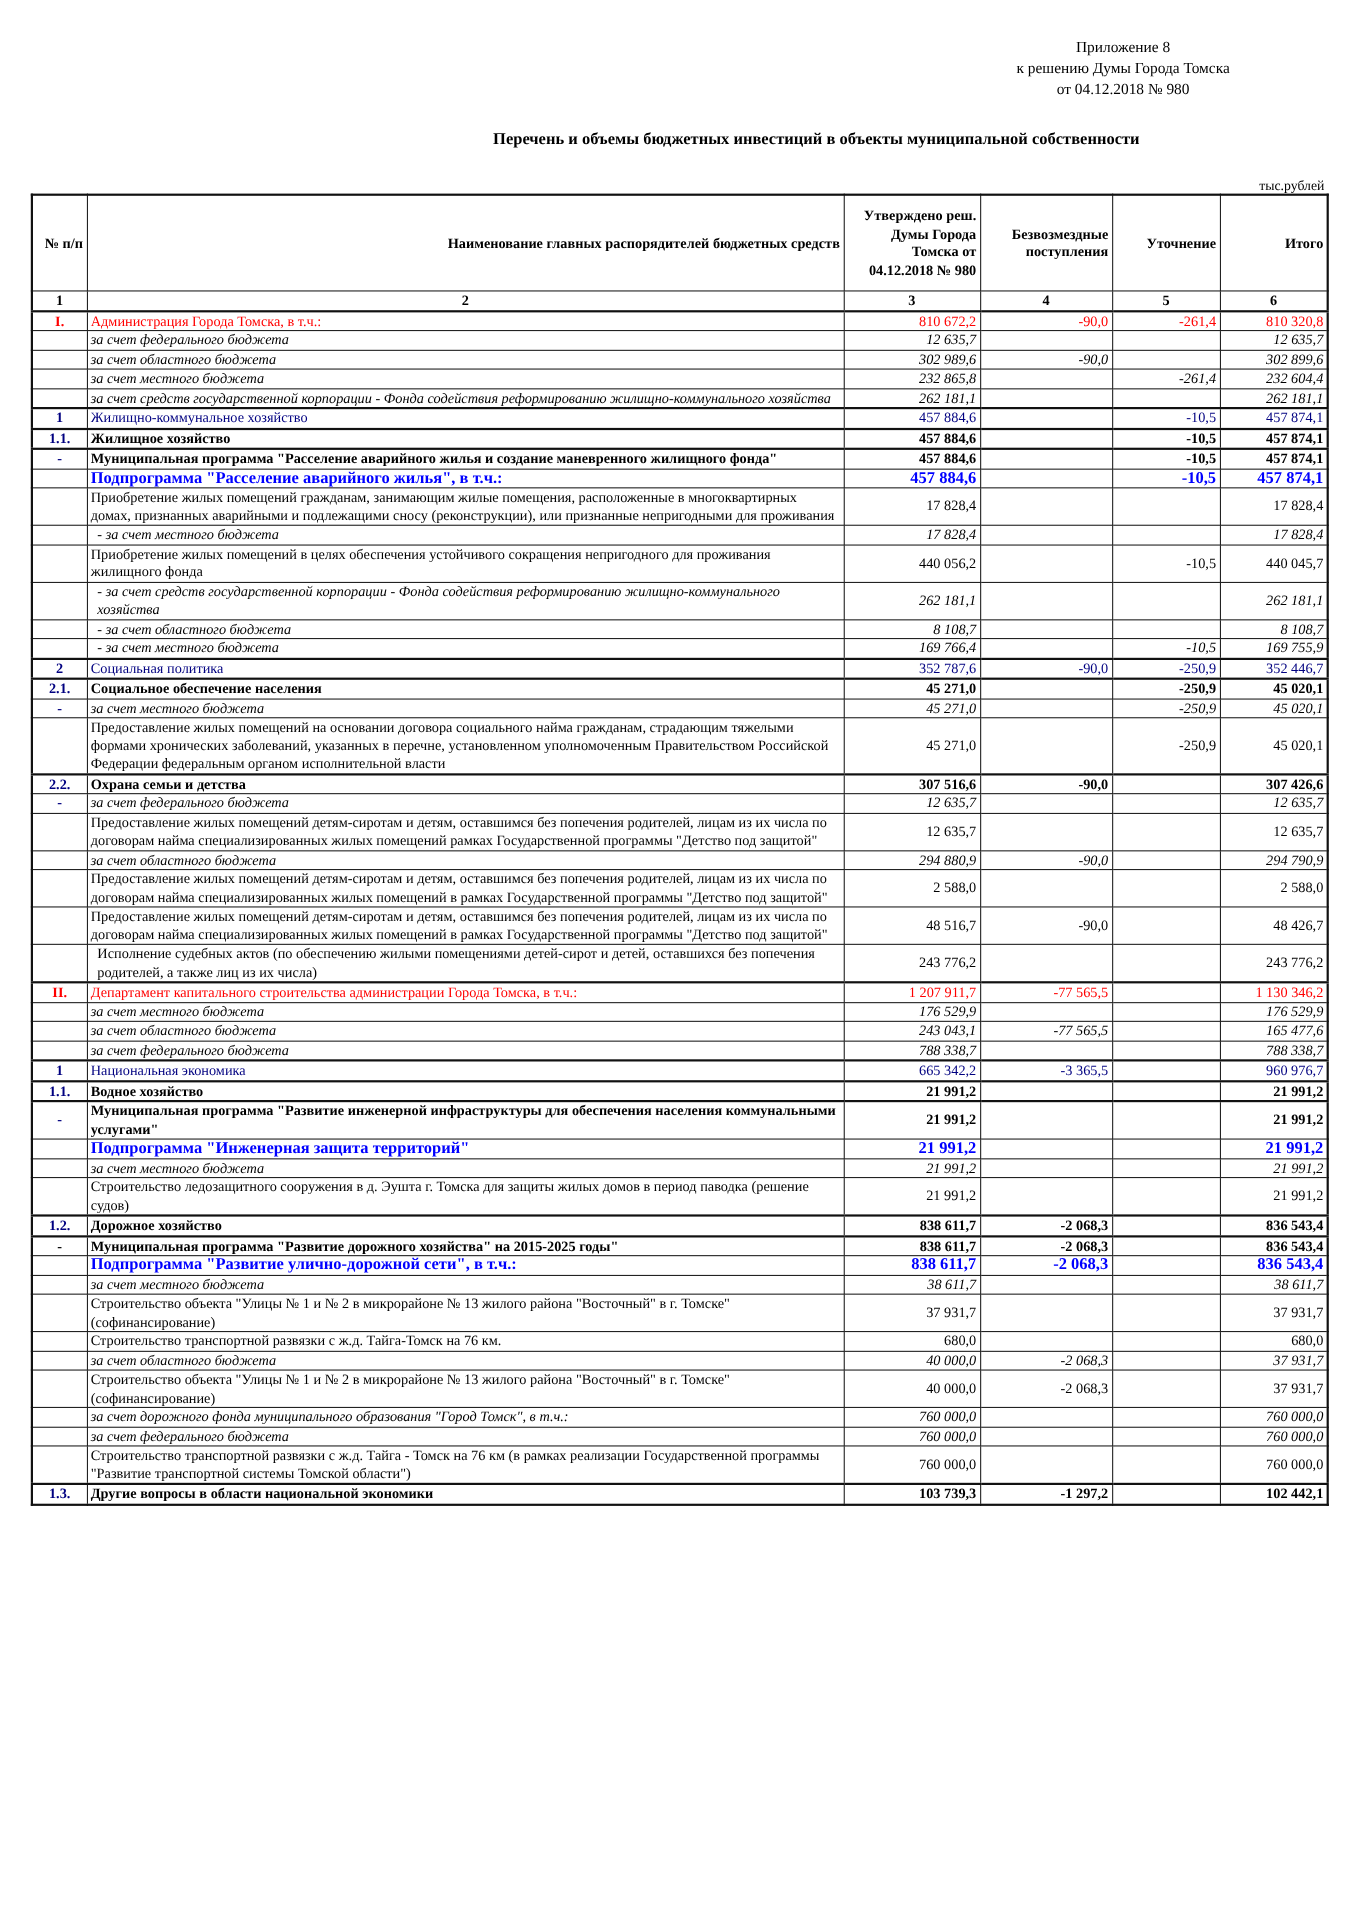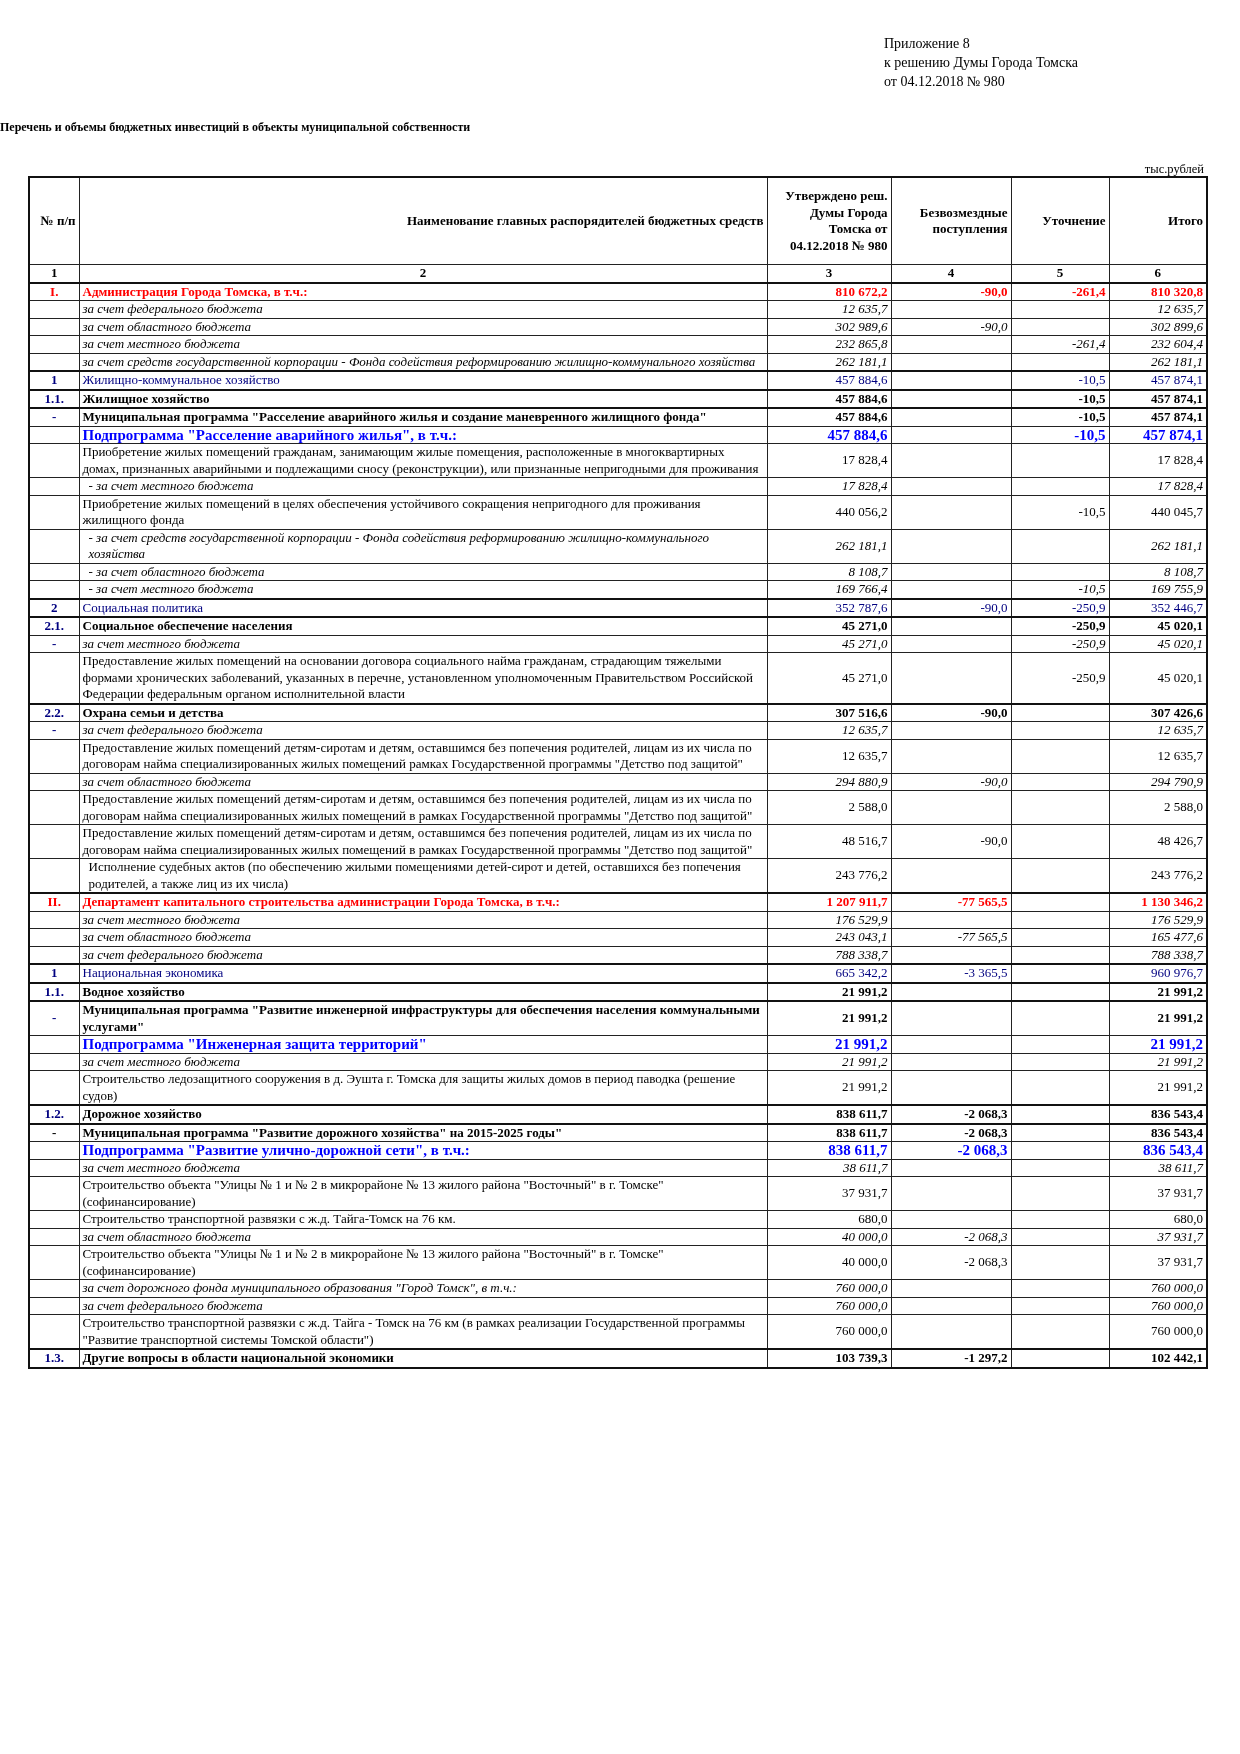--- a/index.html
+++ b/index.html
@@ -1,28 +1,28 @@
 <!DOCTYPE html>
 <html><head>
 <meta charset="utf-8">
 <style>
   html, body { margin: 0; padding: 0; background: #ffffff; }
   body { width: 1240px; height: 1754px; position: relative; font-family: "Liberation Serif", serif; color: #000; overflow: hidden; }
-  .appendix { position: absolute; left: 884px; top: 34px; font-size: 14px; line-height: 19px; }
-  .title { position: absolute; left: 0; width: 1036px; top: 117px; text-align: left; font-weight: bold; font-size: 12px; line-height: 21px; }
+  .appendix { position: absolute; left: 924px; top: 34px; font-size: 14px; line-height: 19px; text-align: center; }
+  .title { position: absolute; left: 0; width: 1036px; top: 117px; text-align: right; font-weight: bold; font-size: 15px; line-height: 21px; }
   .units { position: absolute; right: 36px; top: 162px; font-size: 12.5px; text-align: center; }
   table.main { position: absolute; left: 28px; top: 176px; width: 1178px; border-collapse: collapse; table-layout: fixed; font-size: 13px; }
   table.main td, table.main th { border: 1.5px solid #222; padding: 0 3px; line-height: 16.5px; vertical-align: middle; }
   table.main { border: 2.5px solid #111; }
   th { font-weight: bold; font-size: 13px; text-align: right; }
   .hdr th { height: 86px; }
   .colnums td { font-weight: bold; text-align: center; height: 15px; line-height: 14px; border-bottom: 3px solid #111; }
   td.num { text-align: right; white-space: nowrap; }
   td.no { text-align: center; font-weight: bold; }
-  .red { color: #ff0000; font-weight: bold; }
+  .red { color: #ff0000; font-weight: normal; }
   .navy { color: #000080; font-weight: normal; }
   .blue { color: #0000ff; font-weight: bold; }
   .bold { font-weight: bold; }
   .it { font-style: italic; }
   .sub-title { font-size: 15px; }
   tr.thick td { border-top: 2.5px solid #111; }
   td.name.indent { padding-left: 9px; }
   col.c1 { width: 50px; }
   col.c2 { width: 688px; }
   col.c3 { width: 124px; }

